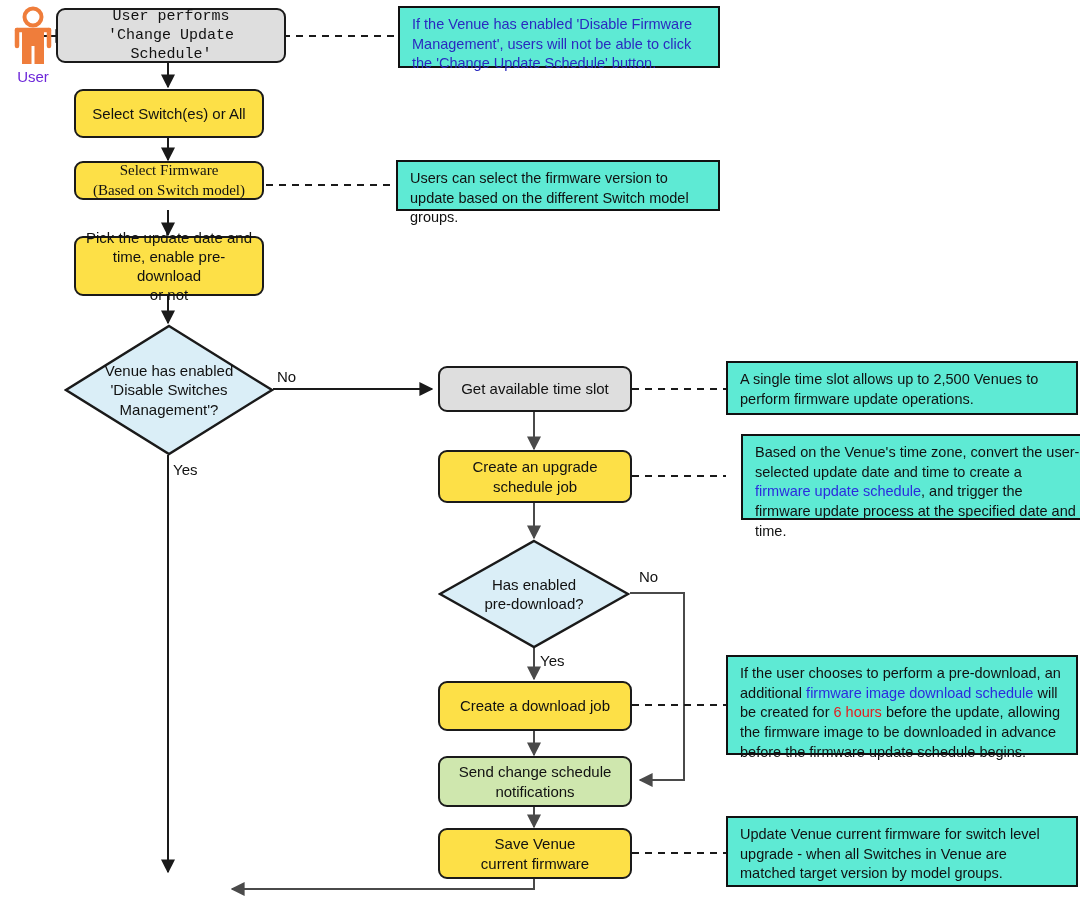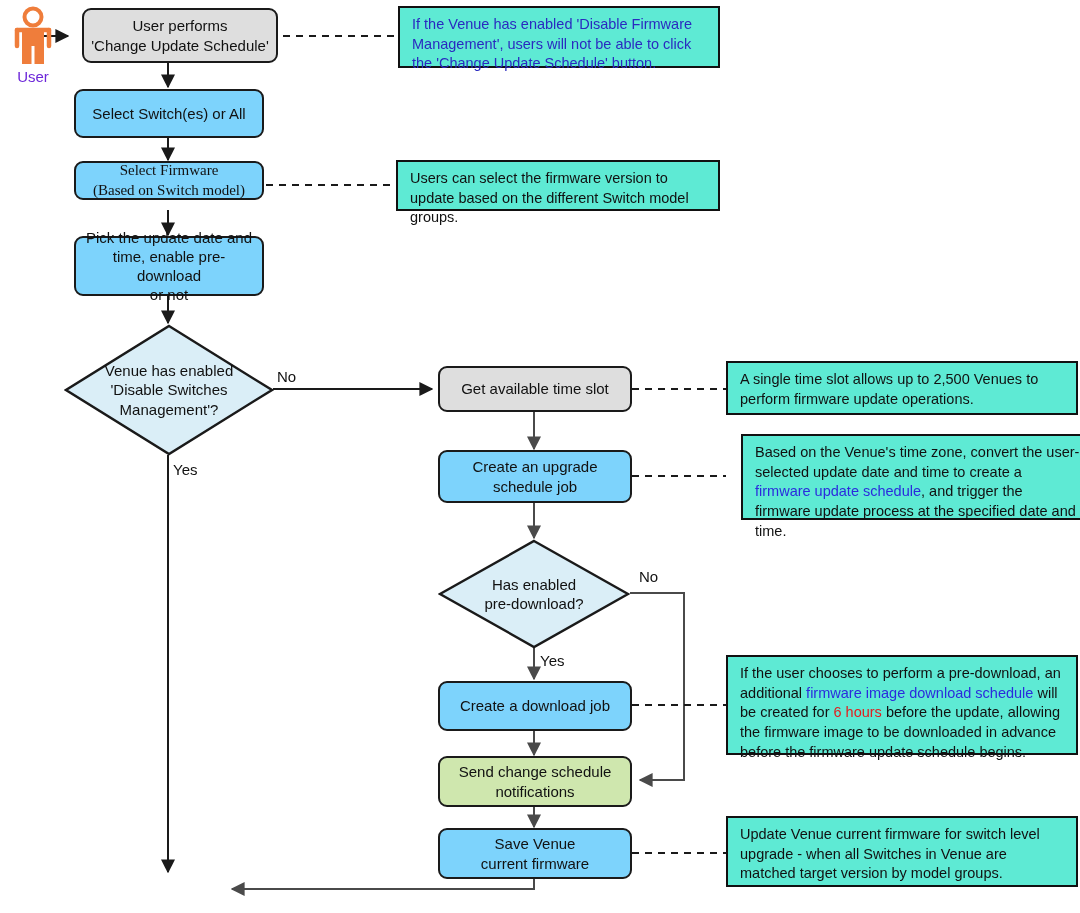--- a/index.html
+++ b/index.html
@@ -35,21 +35,21 @@
     text-align: center;
     border: 2px solid #1a1a1a;
     border-radius: 9px;
     font-size: 15px;
     line-height: 1.28;
     color: #111111;
     padding: 2px 6px;
     white-space: pre-line;
   }
   .node.gray   { background: #dedede; }
-  .node.yellow { background: #7dd3fc; }
+  .node.yellow { background: #fde047; }
   .node.green  { background: #cfe7ae; }
   .node.stadium{ background: #dedede; border-radius: 999px; }
 
   .diamond {
     position: absolute;
     box-sizing: border-box;
   }
   .diamond .dshape {
     position: absolute;
     left: 0; top: 0;
@@ -166,21 +166,21 @@
       <circle cx="25" cy="11" r="8.5" fill="none" stroke="#ef7d3b" stroke-width="4"></circle>
       <path d="M 9 24 L 41 24" stroke="#ef7d3b" stroke-width="4.5" stroke-linecap="round" fill="none"></path>
       <path d="M 9 24 L 9 40" stroke="#ef7d3b" stroke-width="4.5" stroke-linecap="round" fill="none"></path>
       <path d="M 41 24 L 41 40" stroke="#ef7d3b" stroke-width="4.5" stroke-linecap="round" fill="none"></path>
       <rect x="14" y="24" width="22" height="34" fill="#ef7d3b"></rect>
       <path d="M 25 40 L 25 58" stroke="#ffffff" stroke-width="3" fill="none"></path>
     </svg>
   </div>
   <div class="actor-label" style="left:5px; top:68px;">User</div>
 
-  <div class="node gray" style="left:82px; top:8px; width:196px; height:55px;">User performs
+  <div class="node gray" style="left:56px; top:8px; width:230px; height:55px;font-family:Liberation Mono, monospace;">User performs
 'Change Update Schedule'</div>
 
   <div class="node yellow" style="left:74px; top:89px; width:190px; height:49px;">Select Switch(es) or All</div>
 
   <div class="node yellow" style="left:74px; top:161px; width:190px; height:39px;font-family:Liberation Serif, serif;">Select Firmware
 (Based on Switch model)</div>
 
   <div class="node yellow" style="left:74px; top:236px; width:190px; height:60px;">Pick the update date and
 time, enable pre-download
 or not</div>

